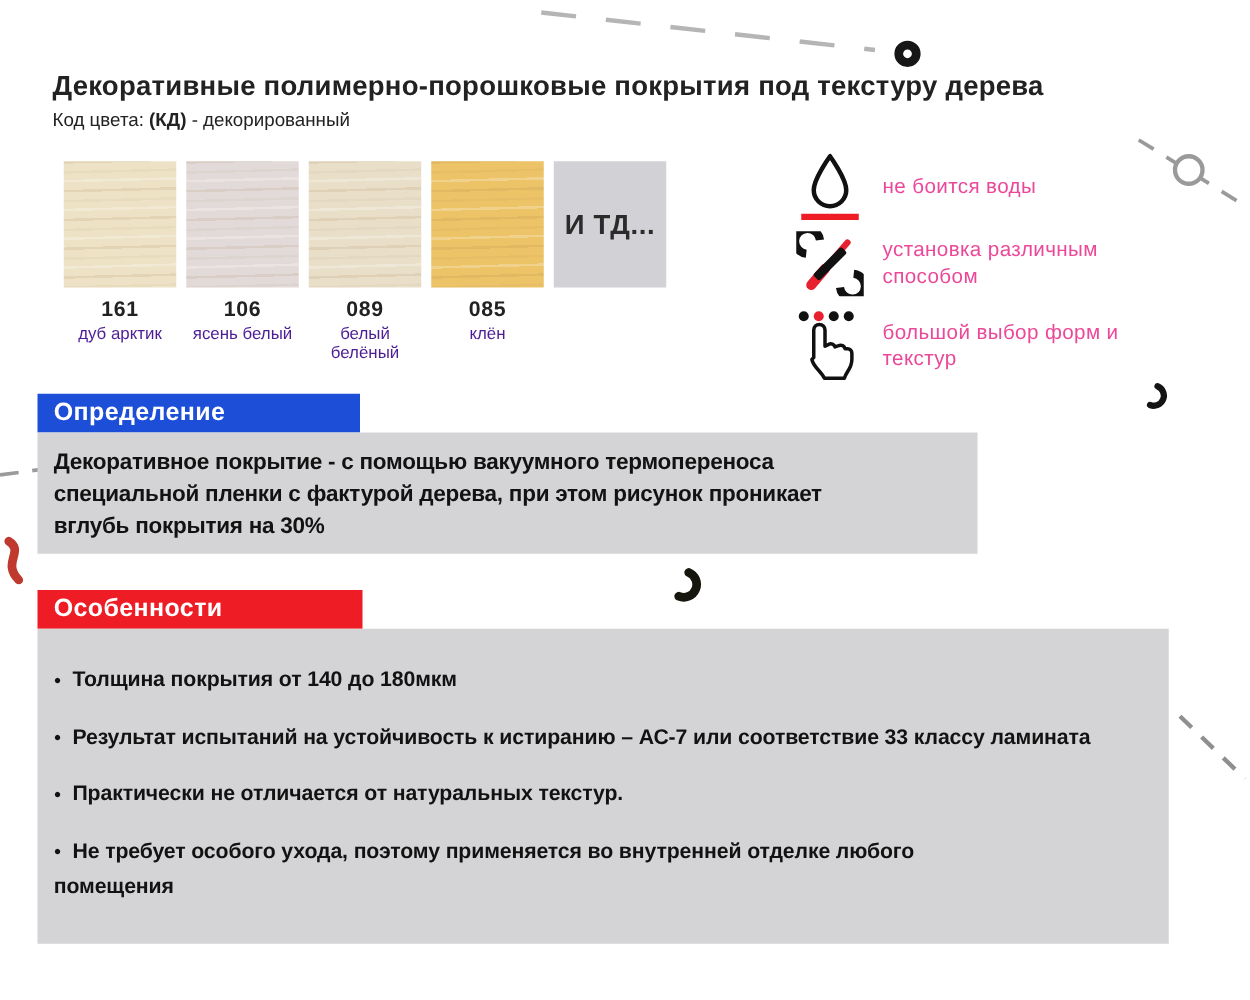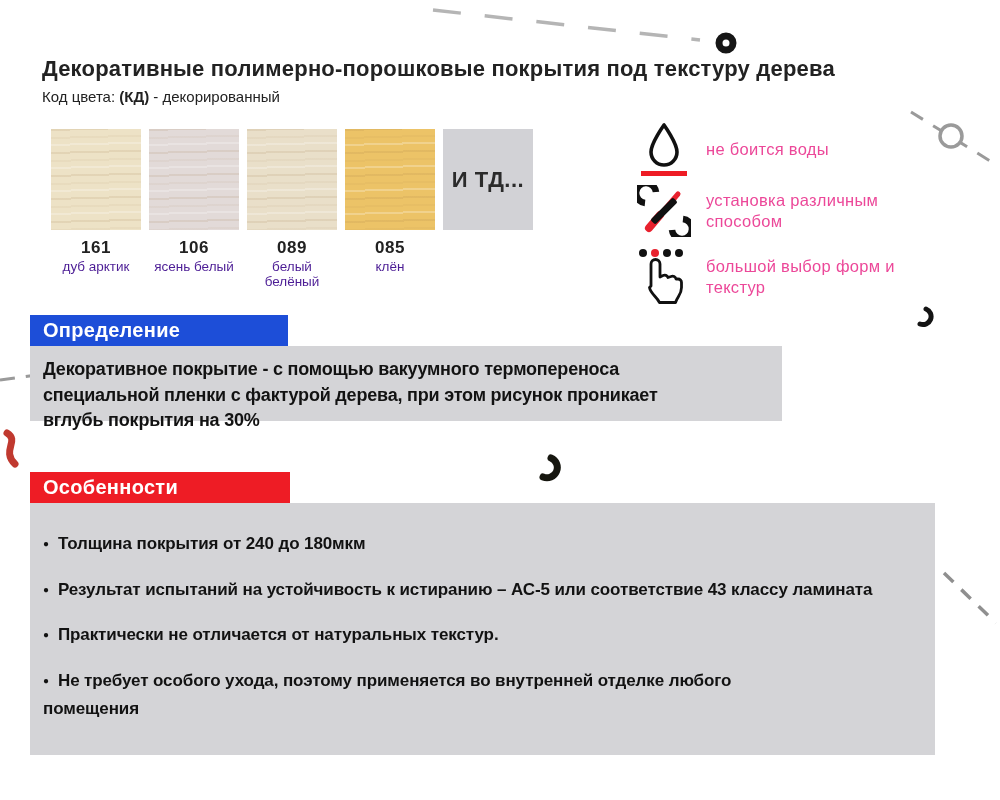--- a/index.html
+++ b/index.html
@@ -35,21 +35,21 @@
   .feat-icon{width:64px;display:flex;flex-direction:column;align-items:center;flex:0 0 64px;}
   .feat-text{font-size:16.5px;color:#ec4899;line-height:1.25;letter-spacing:.3px;width:222px;margin-left:10px;}
   .drop-underline{width:46px;height:5px;margin-top:3px;background:#ee1c25;}
 
   
   .banner{background:#ee1c25;color:#ffffff;font-weight:bold;font-size:20px;letter-spacing:.3px;
     padding:4px 0 5px 13px;box-sizing:border-box;height:31px;line-height:23px;}
   .banner-def{left:30px;top:315px;width:258px;}
   .banner-feat{left:30px;top:472px;width:260px;}
   .graybox{background:#d4d4d7;box-sizing:border-box;}
-  .box-def{left:30px;top:346px;width:752px;height:75px;padding:11px 14px 0 13px;}
+  .box-def{left:30px;top:346px;width:752px;height:97px;padding:11px 14px 0 13px;}
   .box-def .bodytext{font-size:18px;font-weight:bold;color:#121212;line-height:1.42;max-width:668px;letter-spacing:-.2px;}
   .box-feat{left:30px;top:503px;width:905px;height:252px;padding:27px 20px 0 13px;}
   .box-feat ul{margin:0;padding:0;list-style:none;}
   .box-feat li{font-size:17px;font-weight:bold;color:#121212;line-height:1.68;margin-bottom:17px;max-width:862px;letter-spacing:-.1px;}
   .box-feat li::before{content:"●";font-size:10px;vertical-align:2px;margin-right:9px;}
   .box-feat li.narrow{max-width:770px;}
 
   svg{display:block;}
 </style>
 </head>
@@ -165,18 +165,18 @@
 </div>
 
 <div class="abs banner banner-def" style="background-color: #1d4ed8;">Определение</div>
 <div class="abs graybox box-def" style="background-color: rgb(212, 212, 215);">
   <div class="bodytext">Декоративное покрытие - с помощью вакуумного термопереноса специальной пленки с фактурой дерева, при этом рисунок проникает вглубь покрытия на 30%</div>
 </div>
 
 <div class="abs banner banner-feat" style="background-color: rgb(238, 28, 37);">Особенности</div>
 <div class="abs graybox box-feat" style="background-color: rgb(212, 212, 215);">
   <ul>
-    <li>Толщина покрытия от 240 до 180мкм</li>
-    <li>Результат испытаний на устойчивость к истиранию – АС-5 или соответствие 43 классу ламината</li>
+    <li>Толщина покрытия от 140 до 180мкм</li>
+    <li>Результат испытаний на устойчивость к истиранию – АС-7 или соответствие 33 классу ламината</li>
     <li>Практически не отличается от натуральных текстур.</li>
     <li class="narrow">Не требует особого ухода, поэтому применяется во внутренней отделке любого помещения</li>
   </ul>
 </div>
 
 </body></html>

